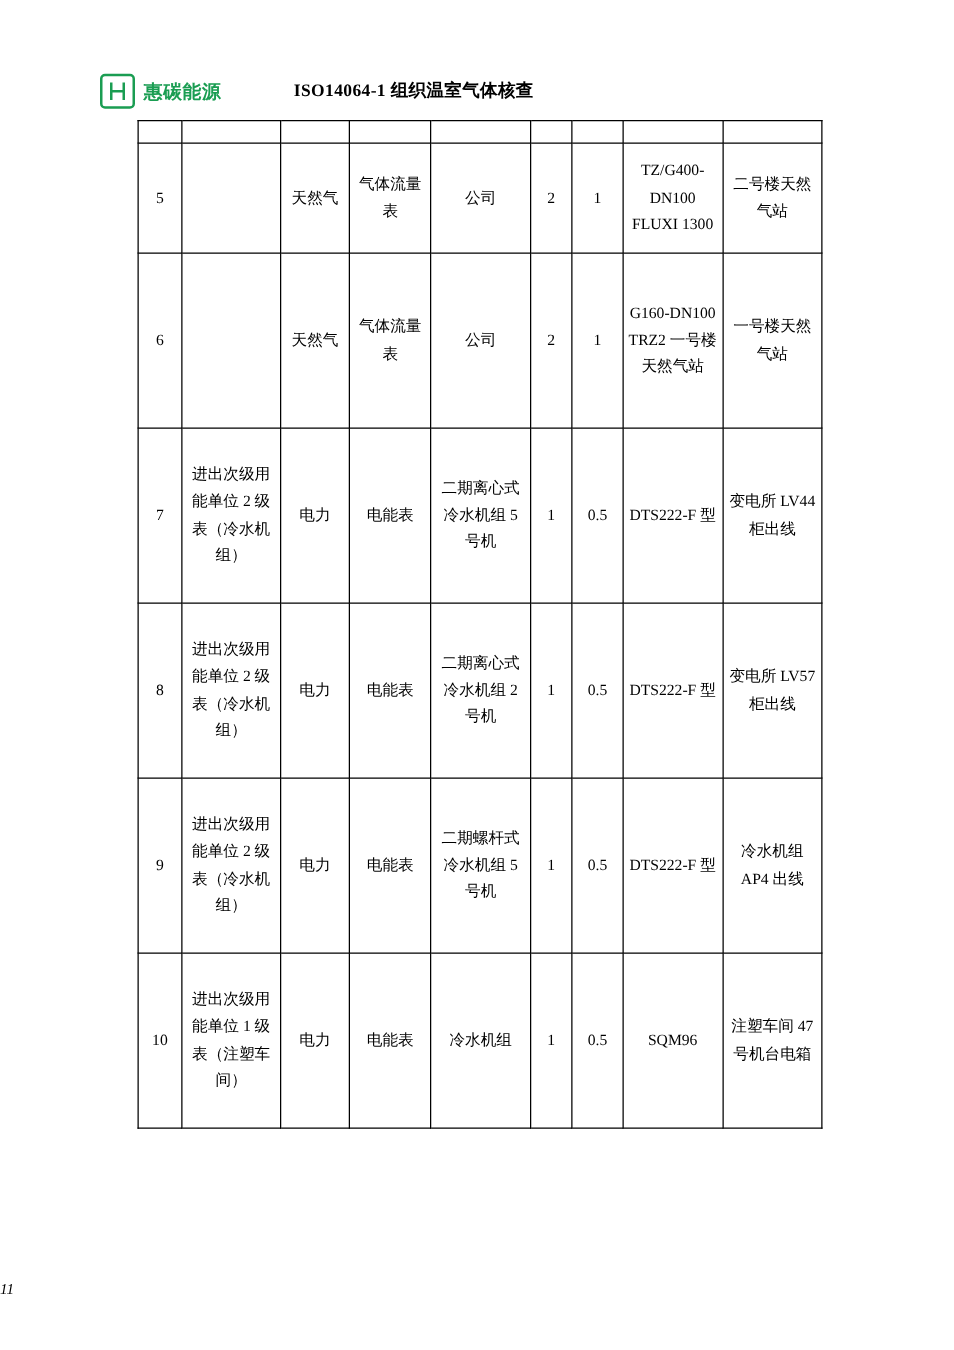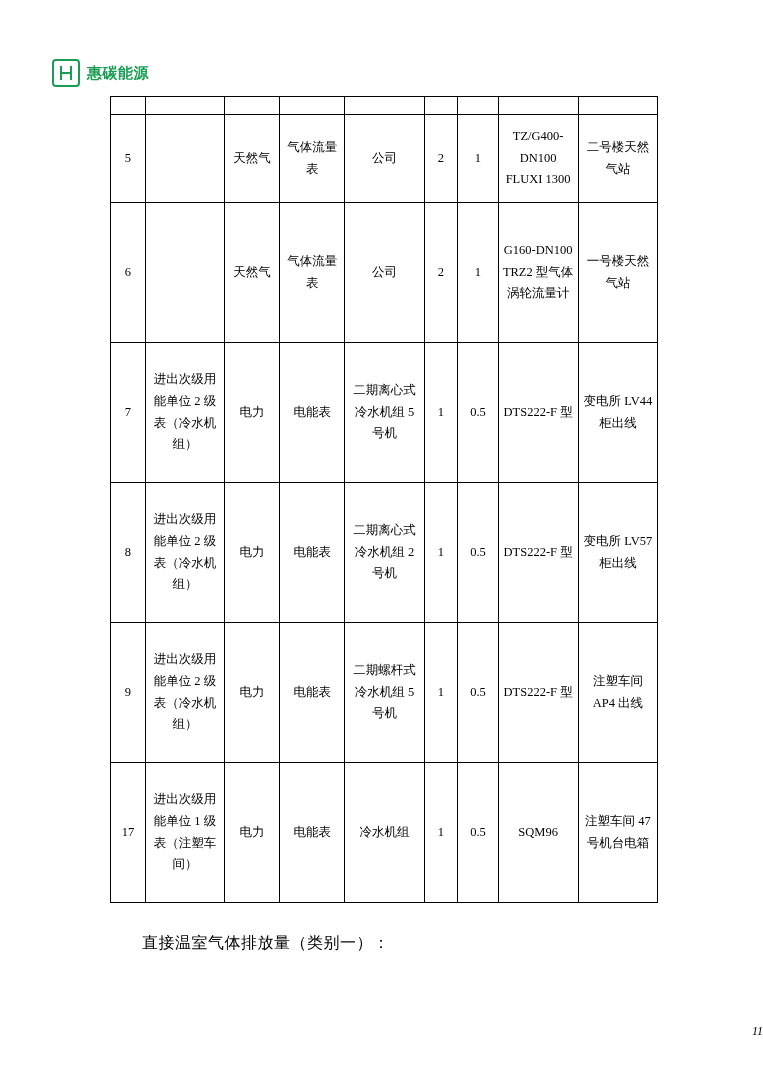--- a/index.html
+++ b/index.html
@@ -23,20 +23,21 @@
     padding: 0 52px;
   }
 
   
   .header {
     position: relative;
     height: 46px;
     margin-top: 50px;
     display: flex;
     align-items: center;
+    margin-left: 28px;
   }
   .logo-wrap {
     display: flex;
     align-items: center;
     gap: 7px;
   }
   .logo-mark {
     width: 28px;
     height: 28px;
     border: 2px solid #1a9d52;
@@ -121,35 +122,36 @@
     font-size: 16px;
     letter-spacing: 0.5px;
   }
 
   
   .page-number {
     position: absolute;
     left: 0;
     right: 0;
     top: 974px;
-    text-align: right;
+    text-align: left;
     font-size: 12px;
     font-style: italic;
   }
 </style>
 </head>
 <body>
 
 <div class="page">
 
   <div class="header">
     <div class="logo-wrap">
       <span class="logo-mark"></span>
       <span class="logo-text">惠碳能源</span>
     </div>
+    <div class="header-title">ISO14064-1 组织温室气体核查</div>
   </div>
 
   <table class="data-table">
     <colgroup>
       <col class="col-no">
       <col class="col-cat">
       <col class="col-energy">
       <col class="col-meter">
       <col class="col-place">
       <col class="col-qty">
@@ -183,21 +185,21 @@
       </tr>
 
       <tr style="height:140px;">
         <td>6</td>
         <td></td>
         <td>天然气</td>
         <td>气体流量表</td>
         <td>公司</td>
         <td>2</td>
         <td>1</td>
-        <td>G160-DN100 TRZ2 型气体涡轮流量计</td>
+        <td>G160-DN100 TRZ2 一号楼天然气站</td>
         <td>一号楼天然气站</td>
       </tr>
 
       <tr style="height:140px;">
         <td>7</td>
         <td>进出次级用能单位 2 级表（冷水机组）</td>
         <td>电力</td>
         <td>电能表</td>
         <td>二期离心式冷水机组 5 号机</td>
         <td>1</td>
@@ -220,34 +222,33 @@
 
       <tr style="height:140px;">
         <td>9</td>
         <td>进出次级用能单位 2 级表（冷水机组）</td>
         <td>电力</td>
         <td>电能表</td>
         <td>二期螺杆式冷水机组 5 号机</td>
         <td>1</td>
         <td>0.5</td>
         <td>DTS222-F 型</td>
-        <td>注塑车间 AP4 出线</td>
-      </tr>
-
-      <tr style="height:140px;">
-        <td>17</td>
+        <td>冷水机组 AP4 出线</td>
+      </tr>
+
+      <tr style="height:140px;">
+        <td>10</td>
         <td>进出次级用能单位 1 级表（注塑车间）</td>
         <td>电力</td>
         <td>电能表</td>
         <td>冷水机组</td>
         <td>1</td>
         <td>0.5</td>
         <td>SQM96</td>
         <td>注塑车间 47 号机台电箱</td>
       </tr>
     </tbody>
   </table>
 
-  <div class="caption">直接温室气体排放量（类别一）：</div>
 
   <div class="page-number">11</div>
 
 </div>
 
 </body></html>

